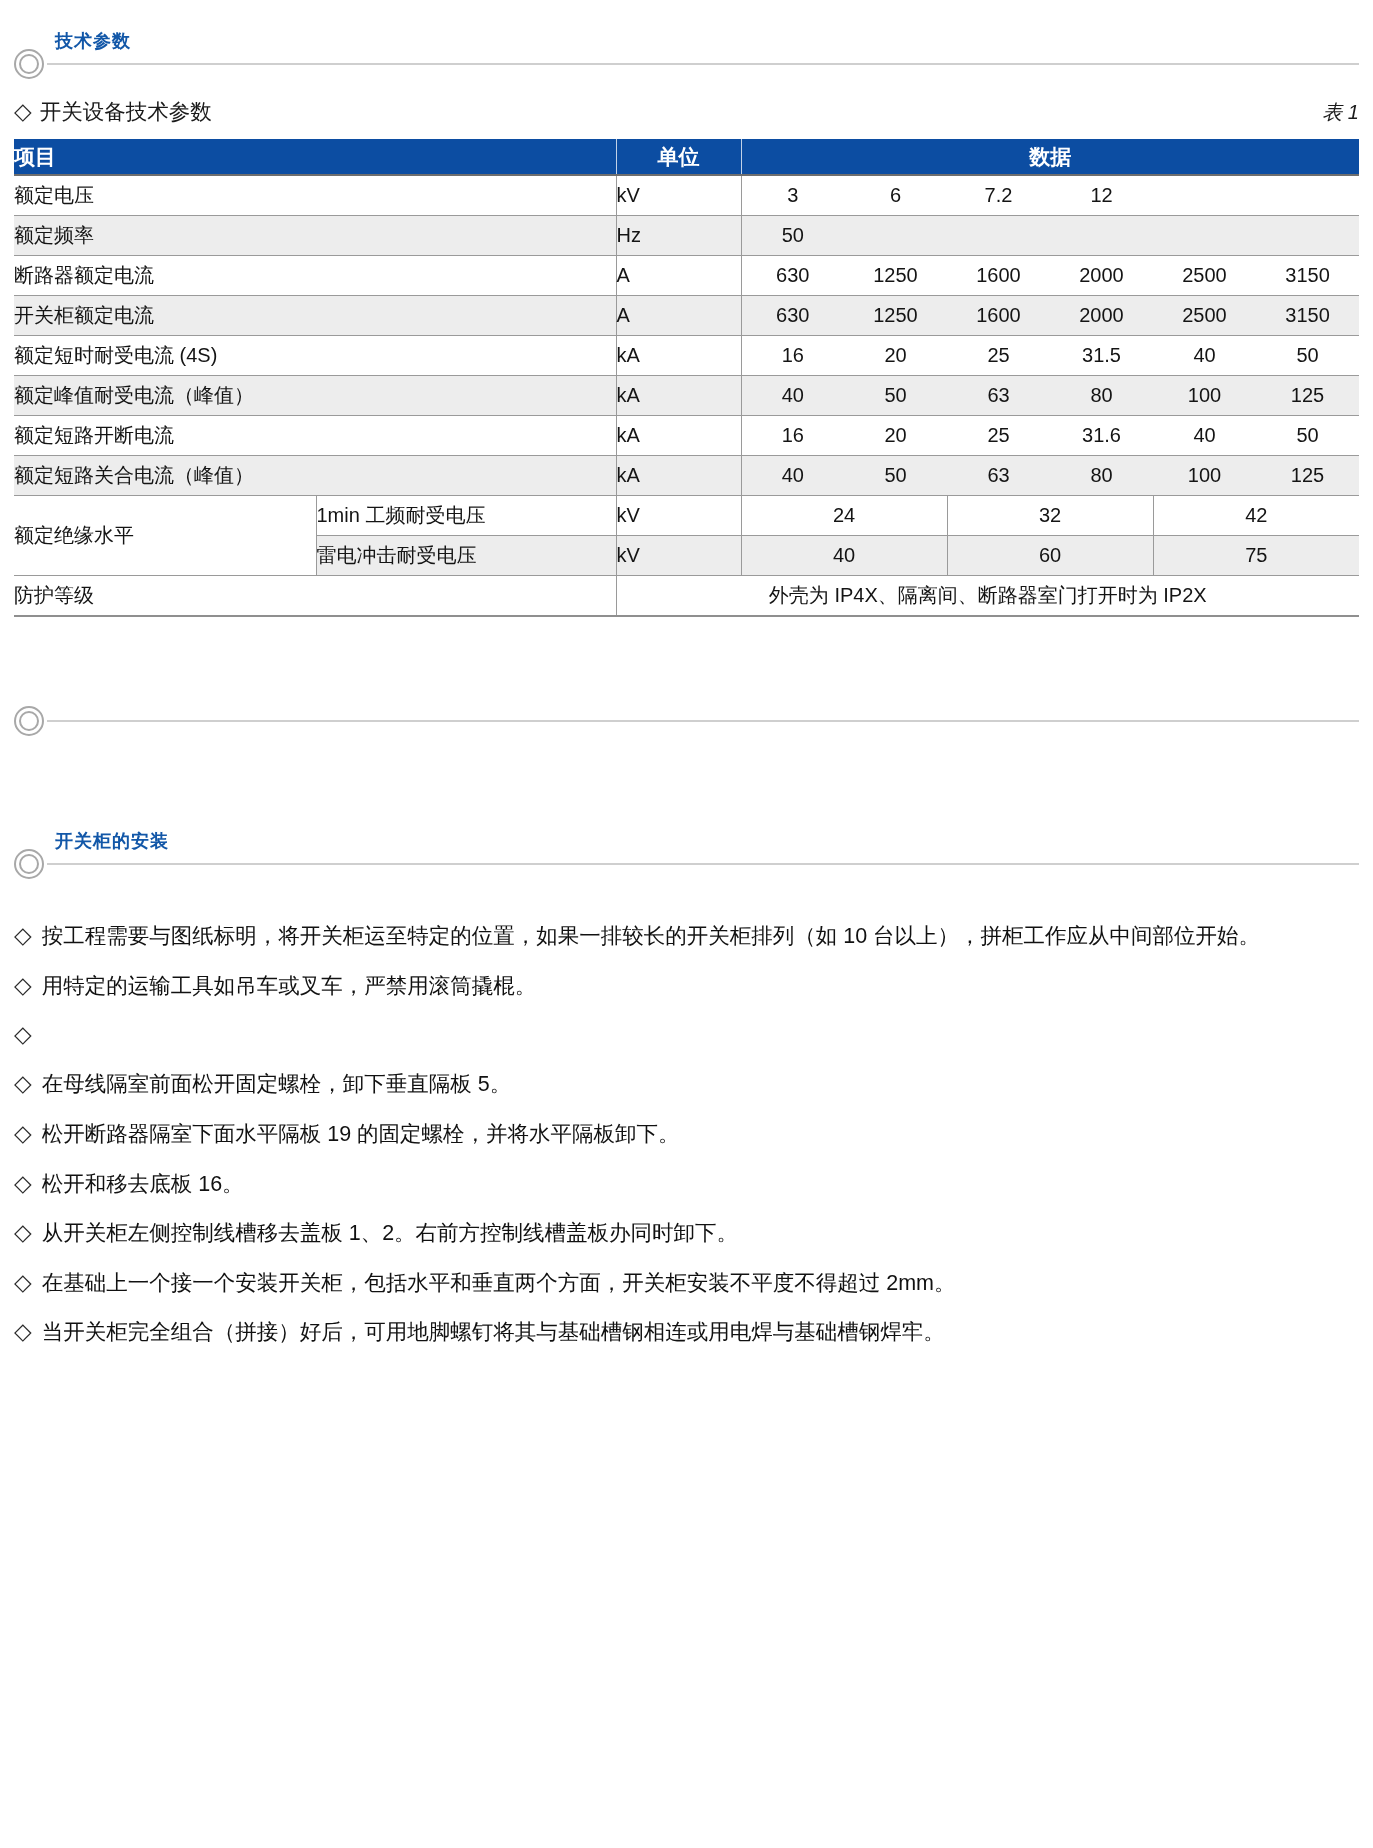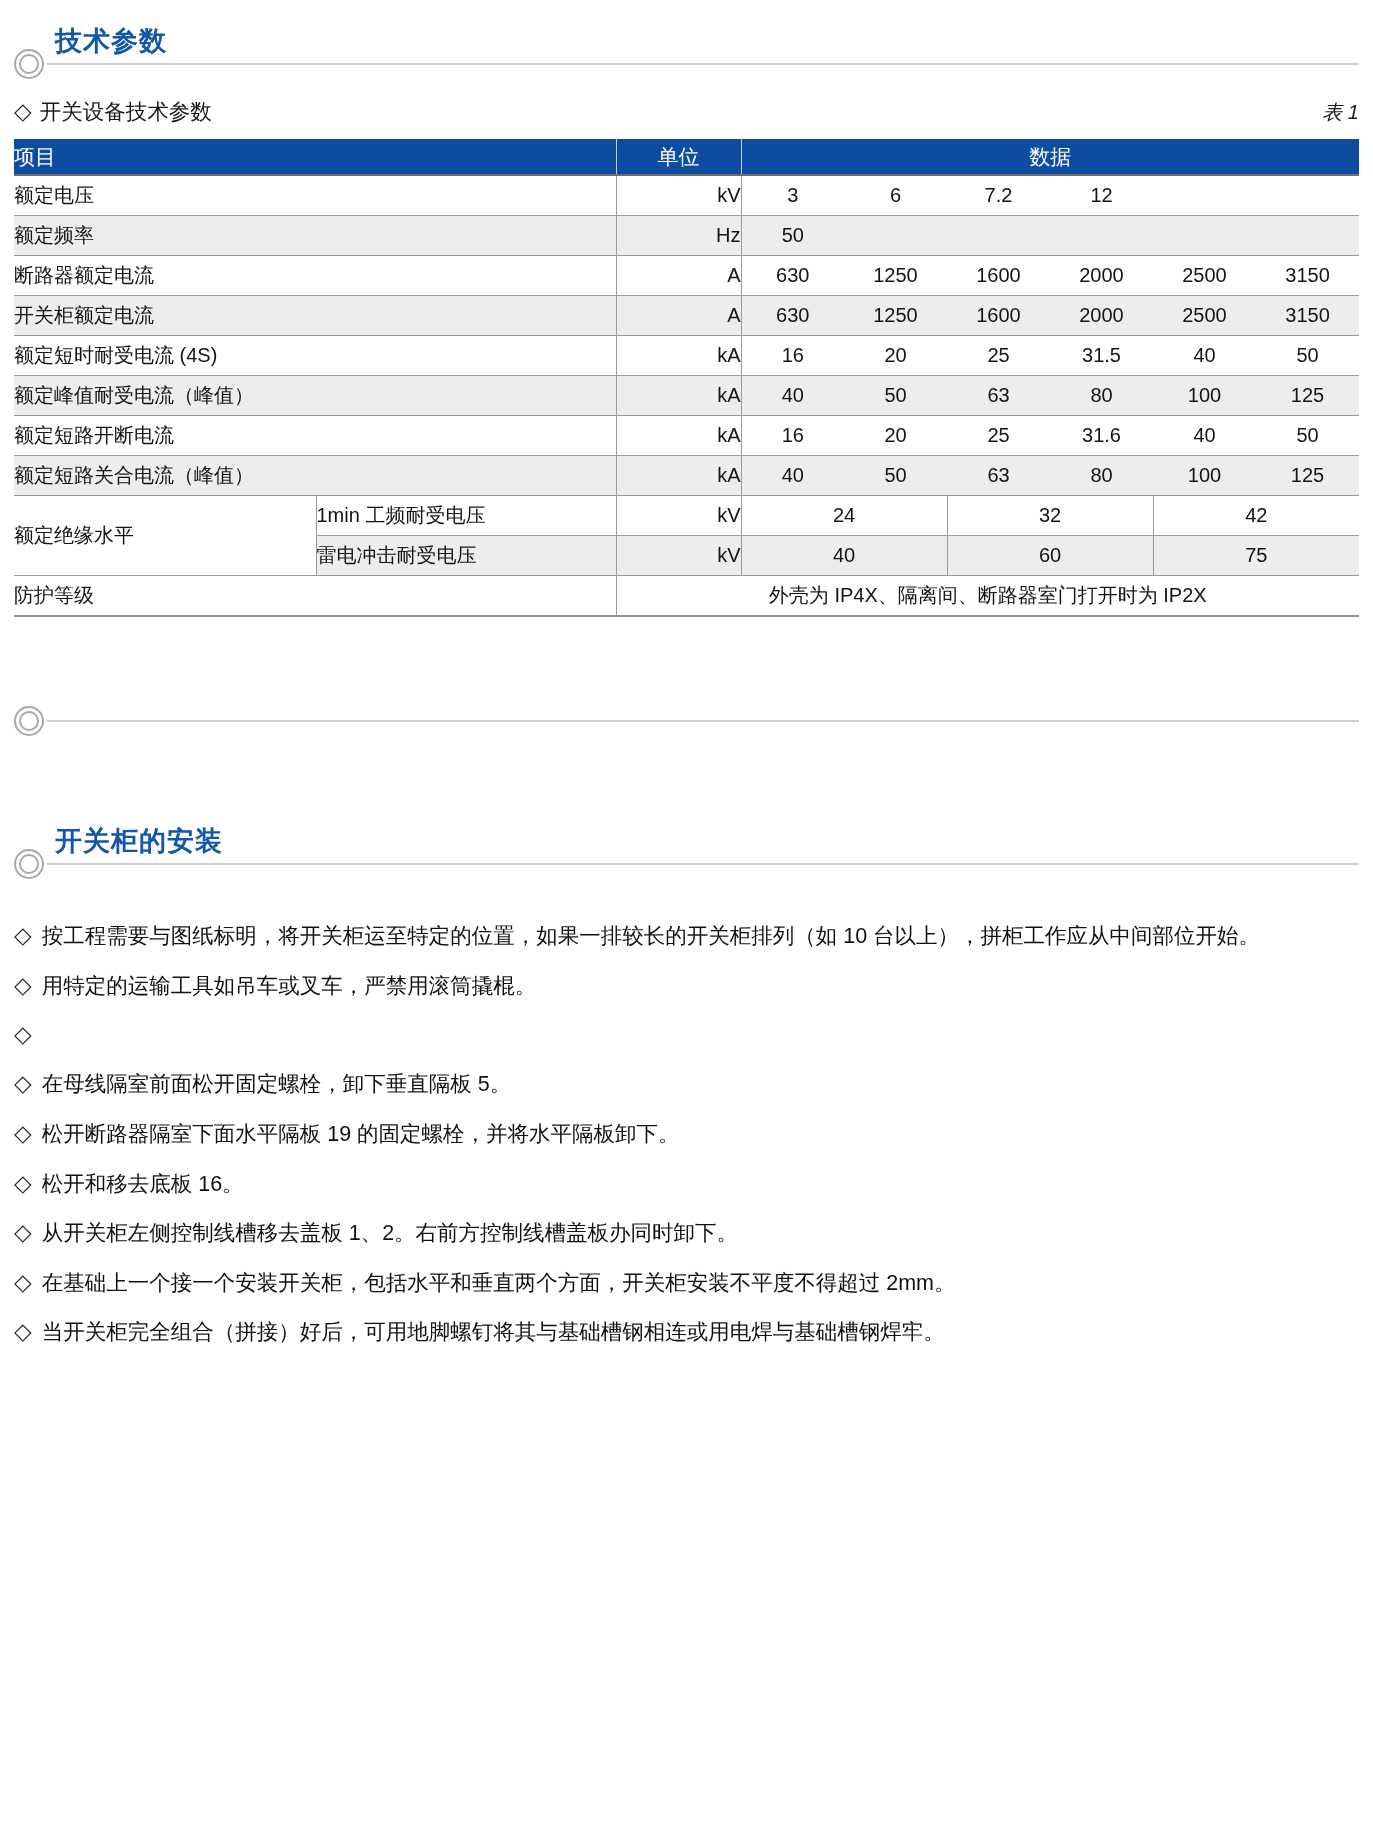--- a/index.html
+++ b/index.html
@@ -8,21 +8,21 @@
     font-family:"Liberation Sans","DejaVu Sans",sans-serif;
     color:#1f1f1f;
     -webkit-font-smoothing:antialiased;
   }
   .page{position:relative;width:1345px;margin:0 auto;padding:0 14px;box-sizing:content-box;}
 
   
   .section-head{position:relative;}
   .sh-title{
     margin:0 0 0 41px;
-    font-size:27px;font-weight:bold;color:#1257a8;
+    font-size:18px;font-weight:bold;color:#1257a8;
     letter-spacing:1px;line-height:30px;
   }
   .sh-rule{display:flex;align-items:center;margin-top:-9px;height:34px;}
   .ring{
     width:26px;height:26px;border:2px solid #a8a8a8;border-radius:50%;
     display:flex;align-items:center;justify-content:center;background:#fff;flex:0 0 auto;
   }
   .ring-inner{width:16px;height:16px;border:2px solid #a8a8a8;border-radius:50%;}
   .rule-line{flex:1;height:2px;background:#cfcfcf;margin-left:3px;}
 
@@ -31,33 +31,33 @@
   .sub-left{display:flex;align-items:center;gap:8px;font-size:21.5px;color:#1a1a1a;}
   .diamond{font-size:23px;line-height:1;color:#2a2a2a;}
   .table-label{font-size:20px;color:#1a1a1a;font-style:italic;}
 
   
   table.params{
     width:1345px;margin-top:13px;border-collapse:collapse;table-layout:fixed;
     font-size:20px;color:#141414;
   }
   table.params th{
-    background:#0c4da2;color:#ffffff;font-weight:normal;font-size:21px;
+    background:#0c4da2;color:#ffffff;font-weight:bold;font-size:21px;
     height:35px;padding:0;border-bottom:2px solid #6e6e6e;
   }
   th.h-item{text-align:left;padding-left:13px;}
   th.h-unit{text-align:center;border-left:1px solid rgba(255,255,255,.75);}
   th.h-data{text-align:center;border-left:1px solid rgba(255,255,255,.75);}
   table.params td{
     height:39px;padding:0;border-bottom:1px solid #9a9a9a;vertical-align:middle;
   }
   tr.gray td{background:#ededed;}
   tr.white td{background:#ffffff;}
   td.item{text-align:left;padding-left:13px;border-right:1px solid #9a9a9a;}
-  td.unit{text-align:right;border-right:1px solid #9a9a9a;}
+  td.unit{text-align:left;border-right:1px solid #9a9a9a;}
   td.val{text-align:center;}
   td.ins-label{background:#ffffff !important;}
   td.sub-label{text-align:left;padding-left:25px;border-right:1px solid #9a9a9a;}
   td.grp{text-align:center;border-left:1px solid #9a9a9a;}
   td.prot{text-align:center;border-left:1px solid #9a9a9a;}
   tr.last td{border-bottom:2px solid #8f8f8f;}
 
   
   .sec-structure{margin-top:96px;}
   .para{

